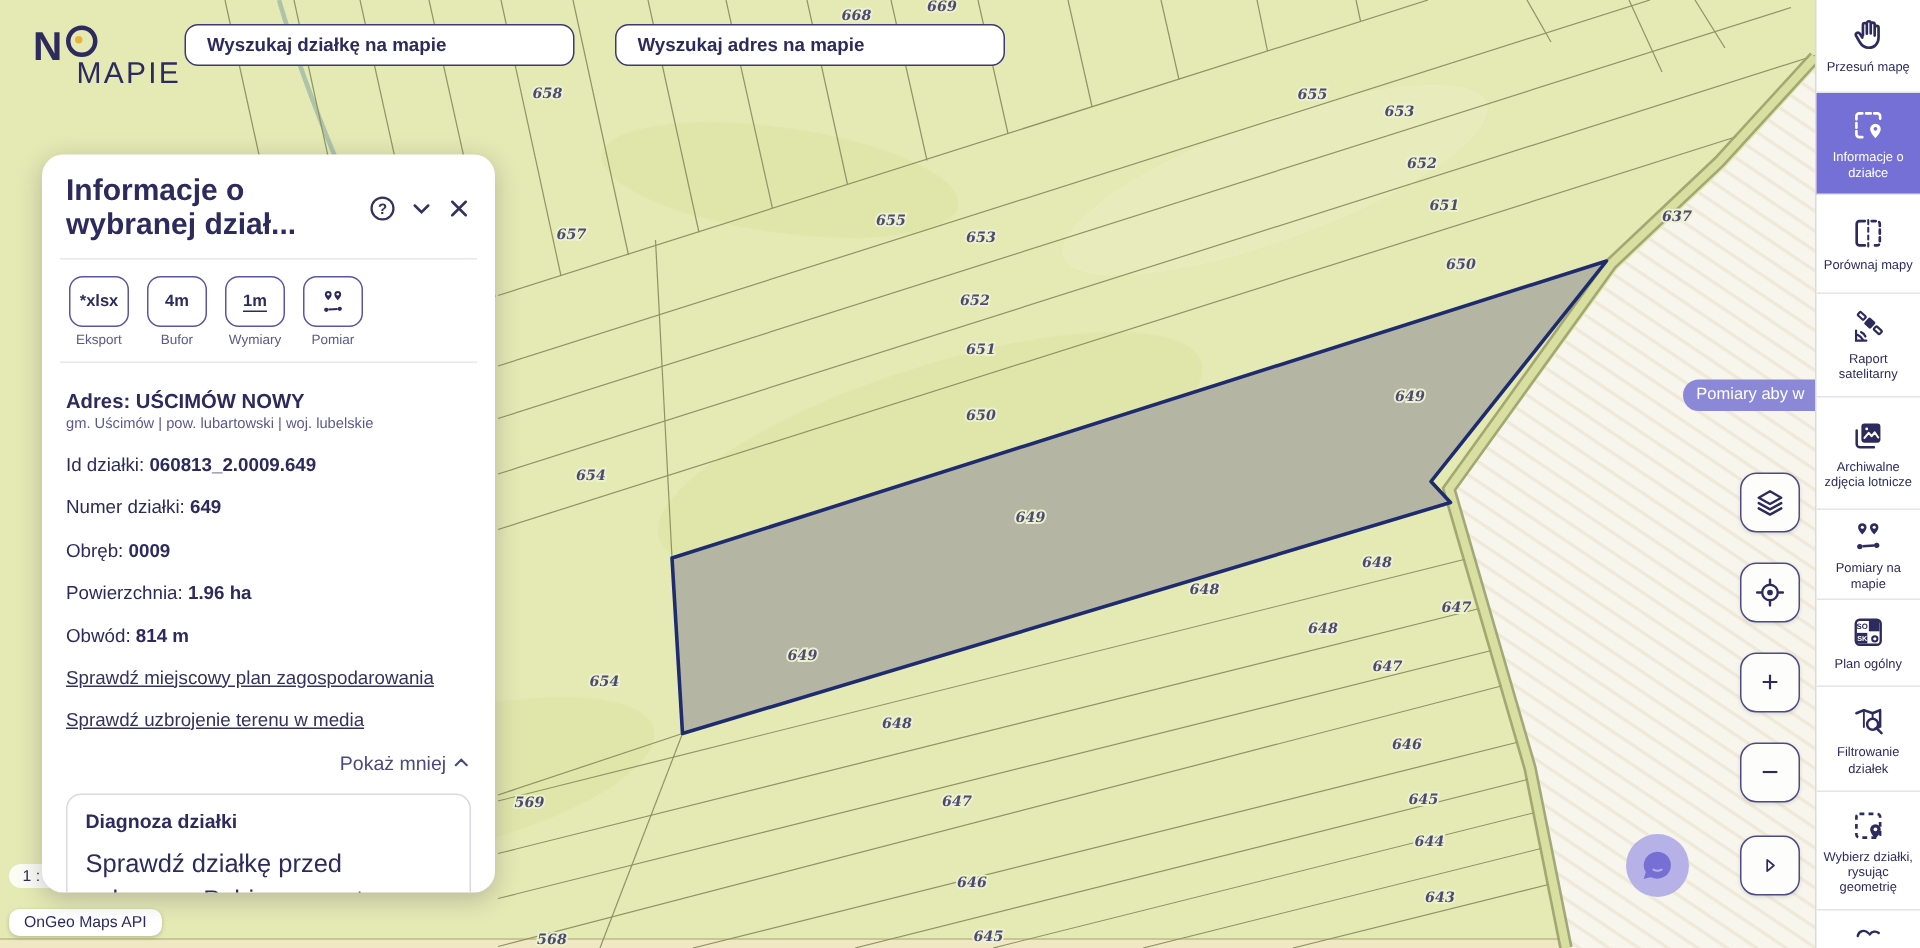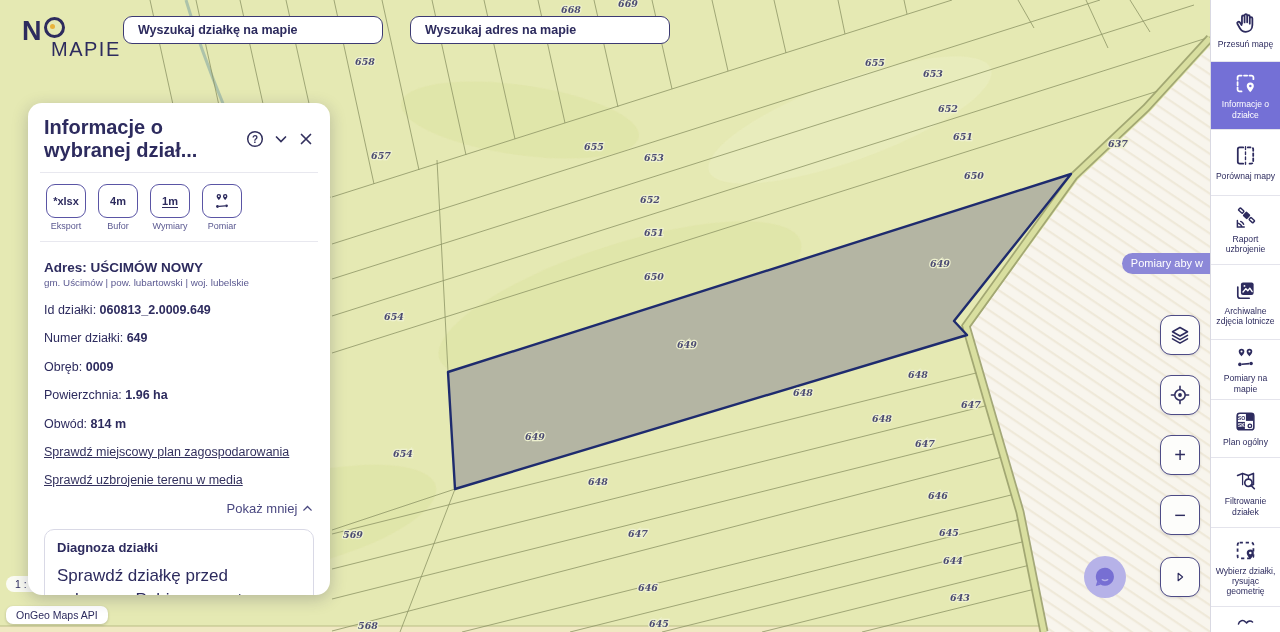--- a/index.html
+++ b/index.html
@@ -350,21 +350,21 @@
 
     <div class="sb-item" style="height:69px">
       <svg width="25" height="25" viewBox="0 0 24 24">
         <g transform="rotate(42 13 9)">
           <rect x="10.2" y="6.2" width="5.6" height="5.6" rx="1" fill="currentColor"></rect>
           <rect x="3.6" y="7.6" width="5" height="2.8" rx="0.6" fill="none" stroke="currentColor" stroke-width="1.4"></rect>
           <rect x="17.4" y="7.6" width="5" height="2.8" rx="0.6" fill="none" stroke="currentColor" stroke-width="1.4"></rect>
         </g>
         <path d="M7.4,14.8 a5,5 0 0 1 2.8,2.8 M5.4,16.6 a7.2,7.2 0 0 1 3.3,3.3 M4.2,13.8 V20.2 H10.8" fill="none" stroke="currentColor" stroke-width="1.4" stroke-linecap="round"></path>
       </svg>
-      <div class="lb">Raport uzbrojenie</div>
+      <div class="lb">Raport satelitarny</div>
     </div>
 
     <div class="sb-item" style="height:75px">
       <svg width="25" height="25" viewBox="0 0 24 24">
         <path d="M4.6,8.6 v8.6 a2.2,2.2 0 0 0 2.2,2.2 h8.8" fill="none" stroke="currentColor" stroke-width="1.6" stroke-linecap="round"></path>
         <rect x="7.6" y="4.2" width="12.2" height="12.2" rx="2" fill="currentColor"></rect>
         <path d="M9.6,13.4 l2.7,-3.2 1.9,2.1 1.9,-2.5 2.3,3.3" stroke="#fff" stroke-width="1.3" fill="none" stroke-linecap="round" stroke-linejoin="round"></path>
         <circle cx="11" cy="7.6" r="0.9" fill="#fff"></circle>
       </svg>
       <div class="lb">Archiwalne zdjęcia lotnicze</div>

